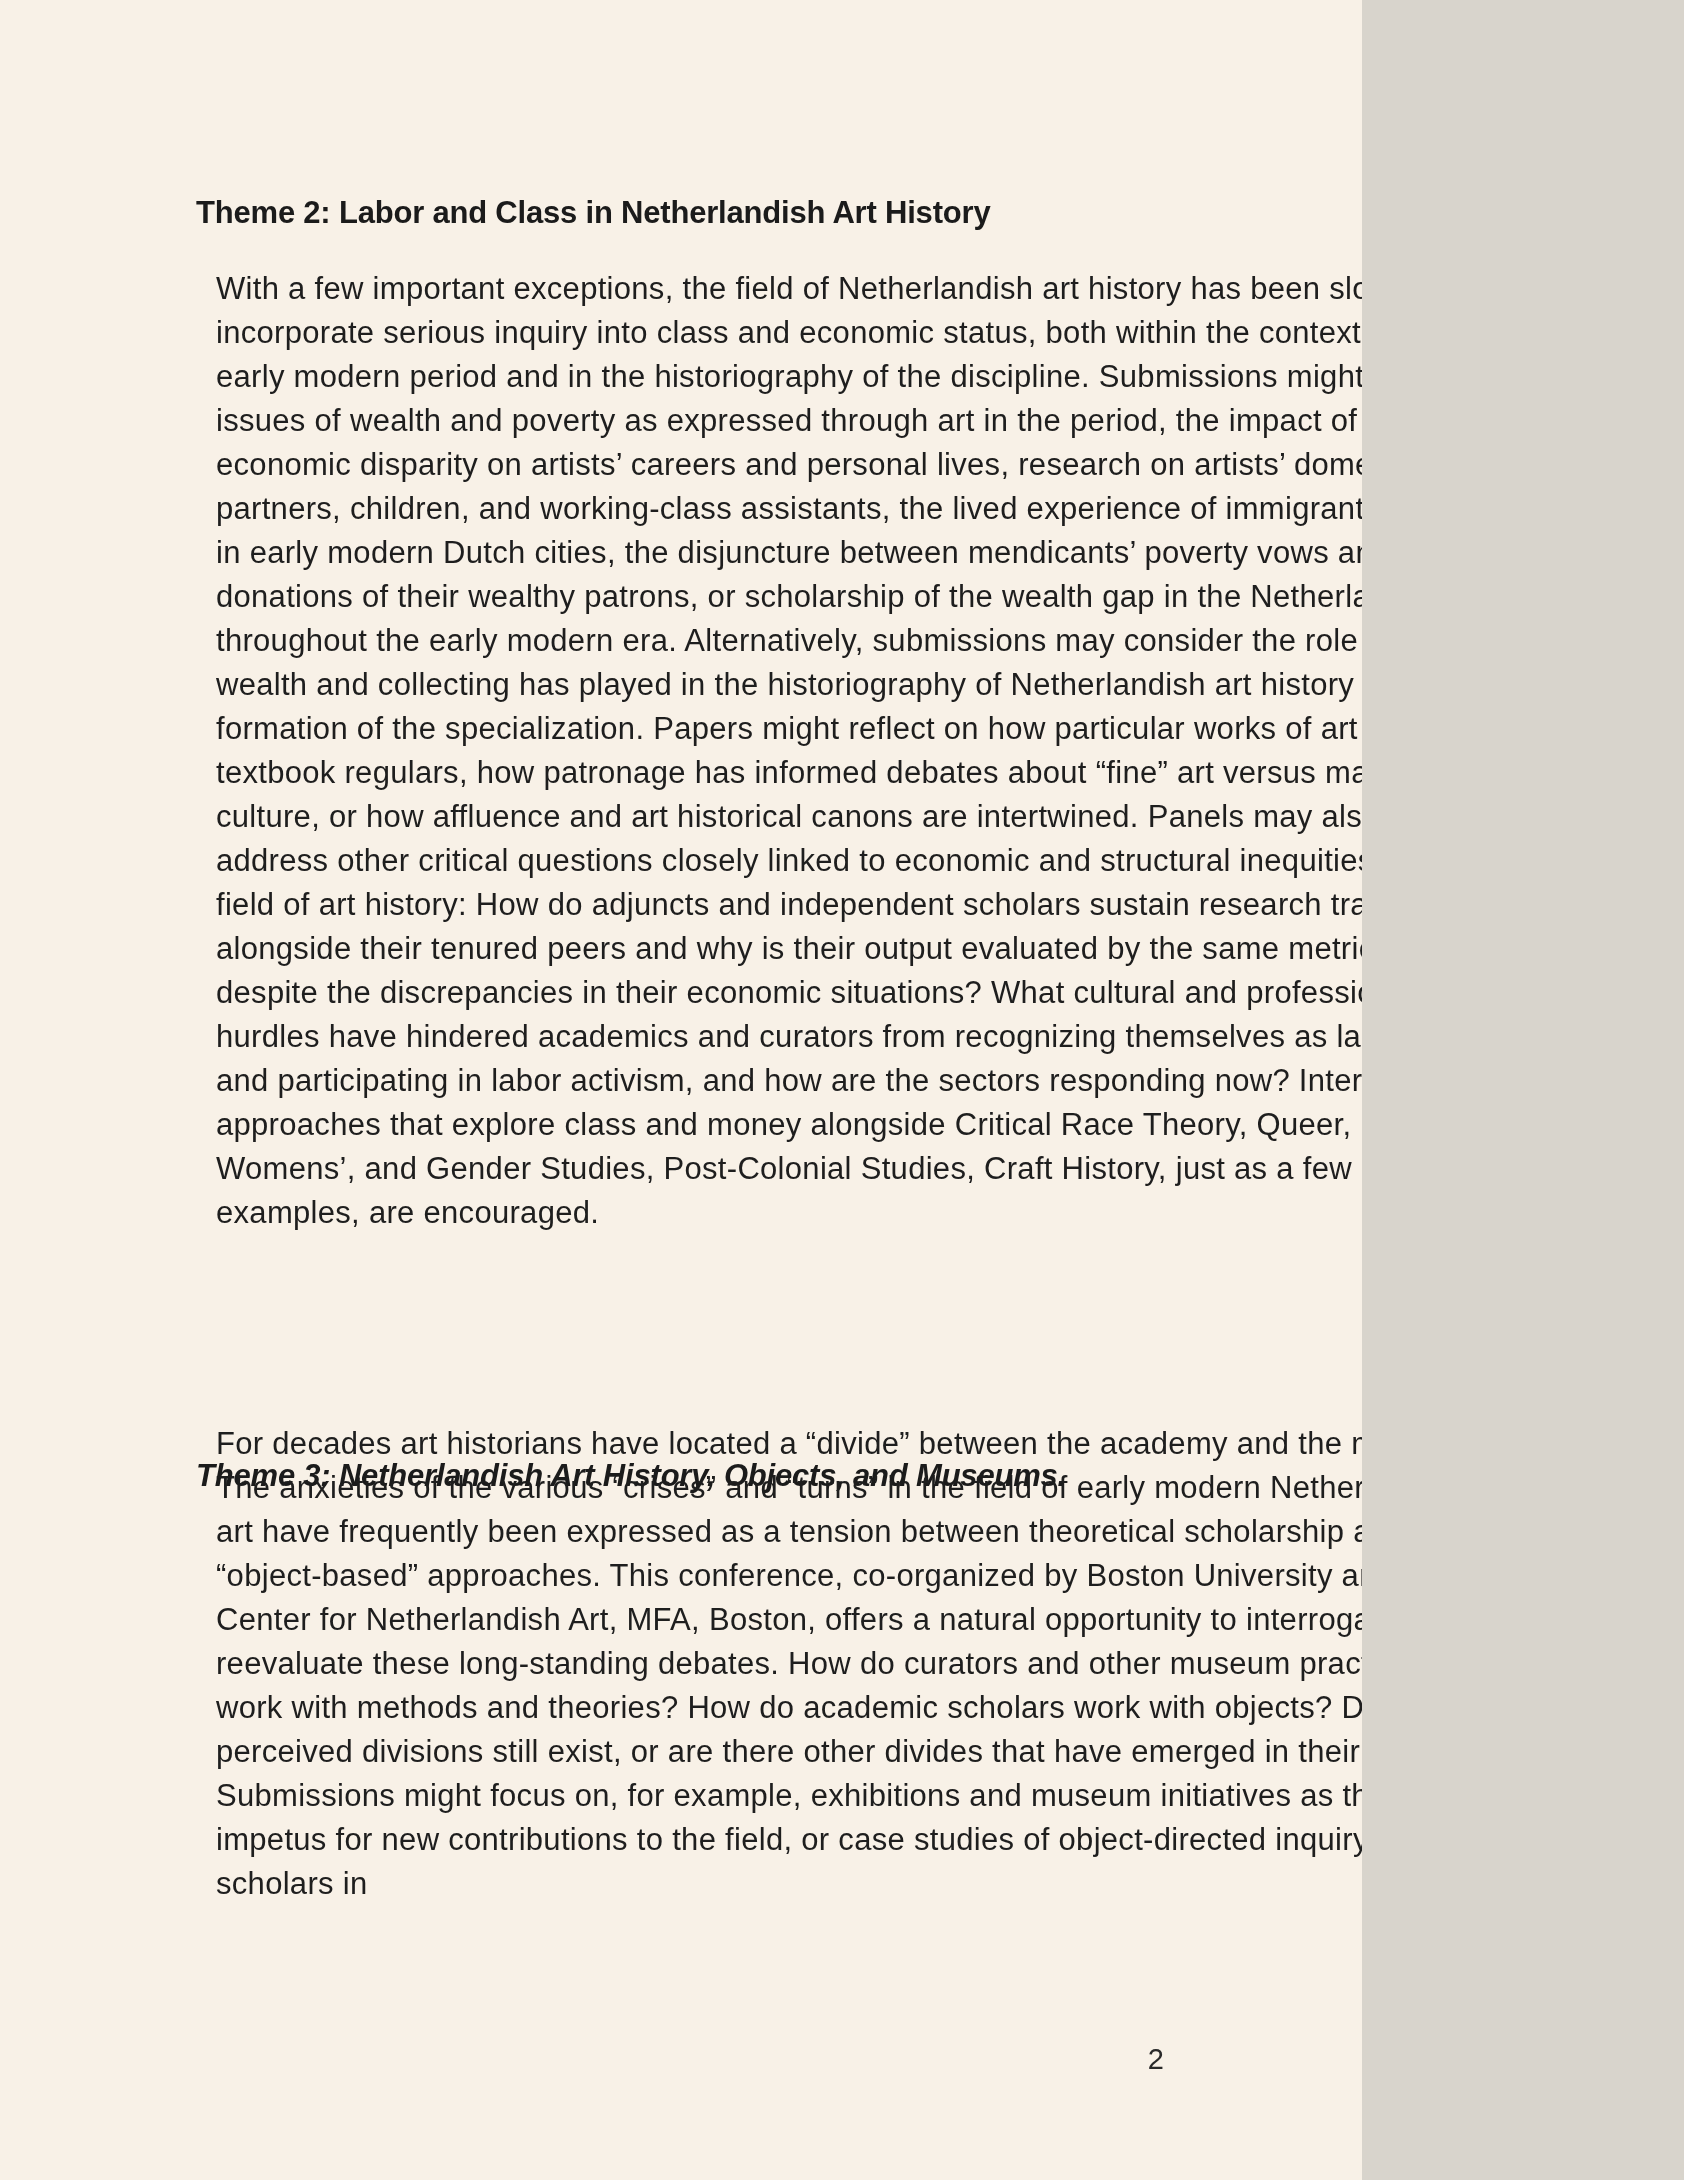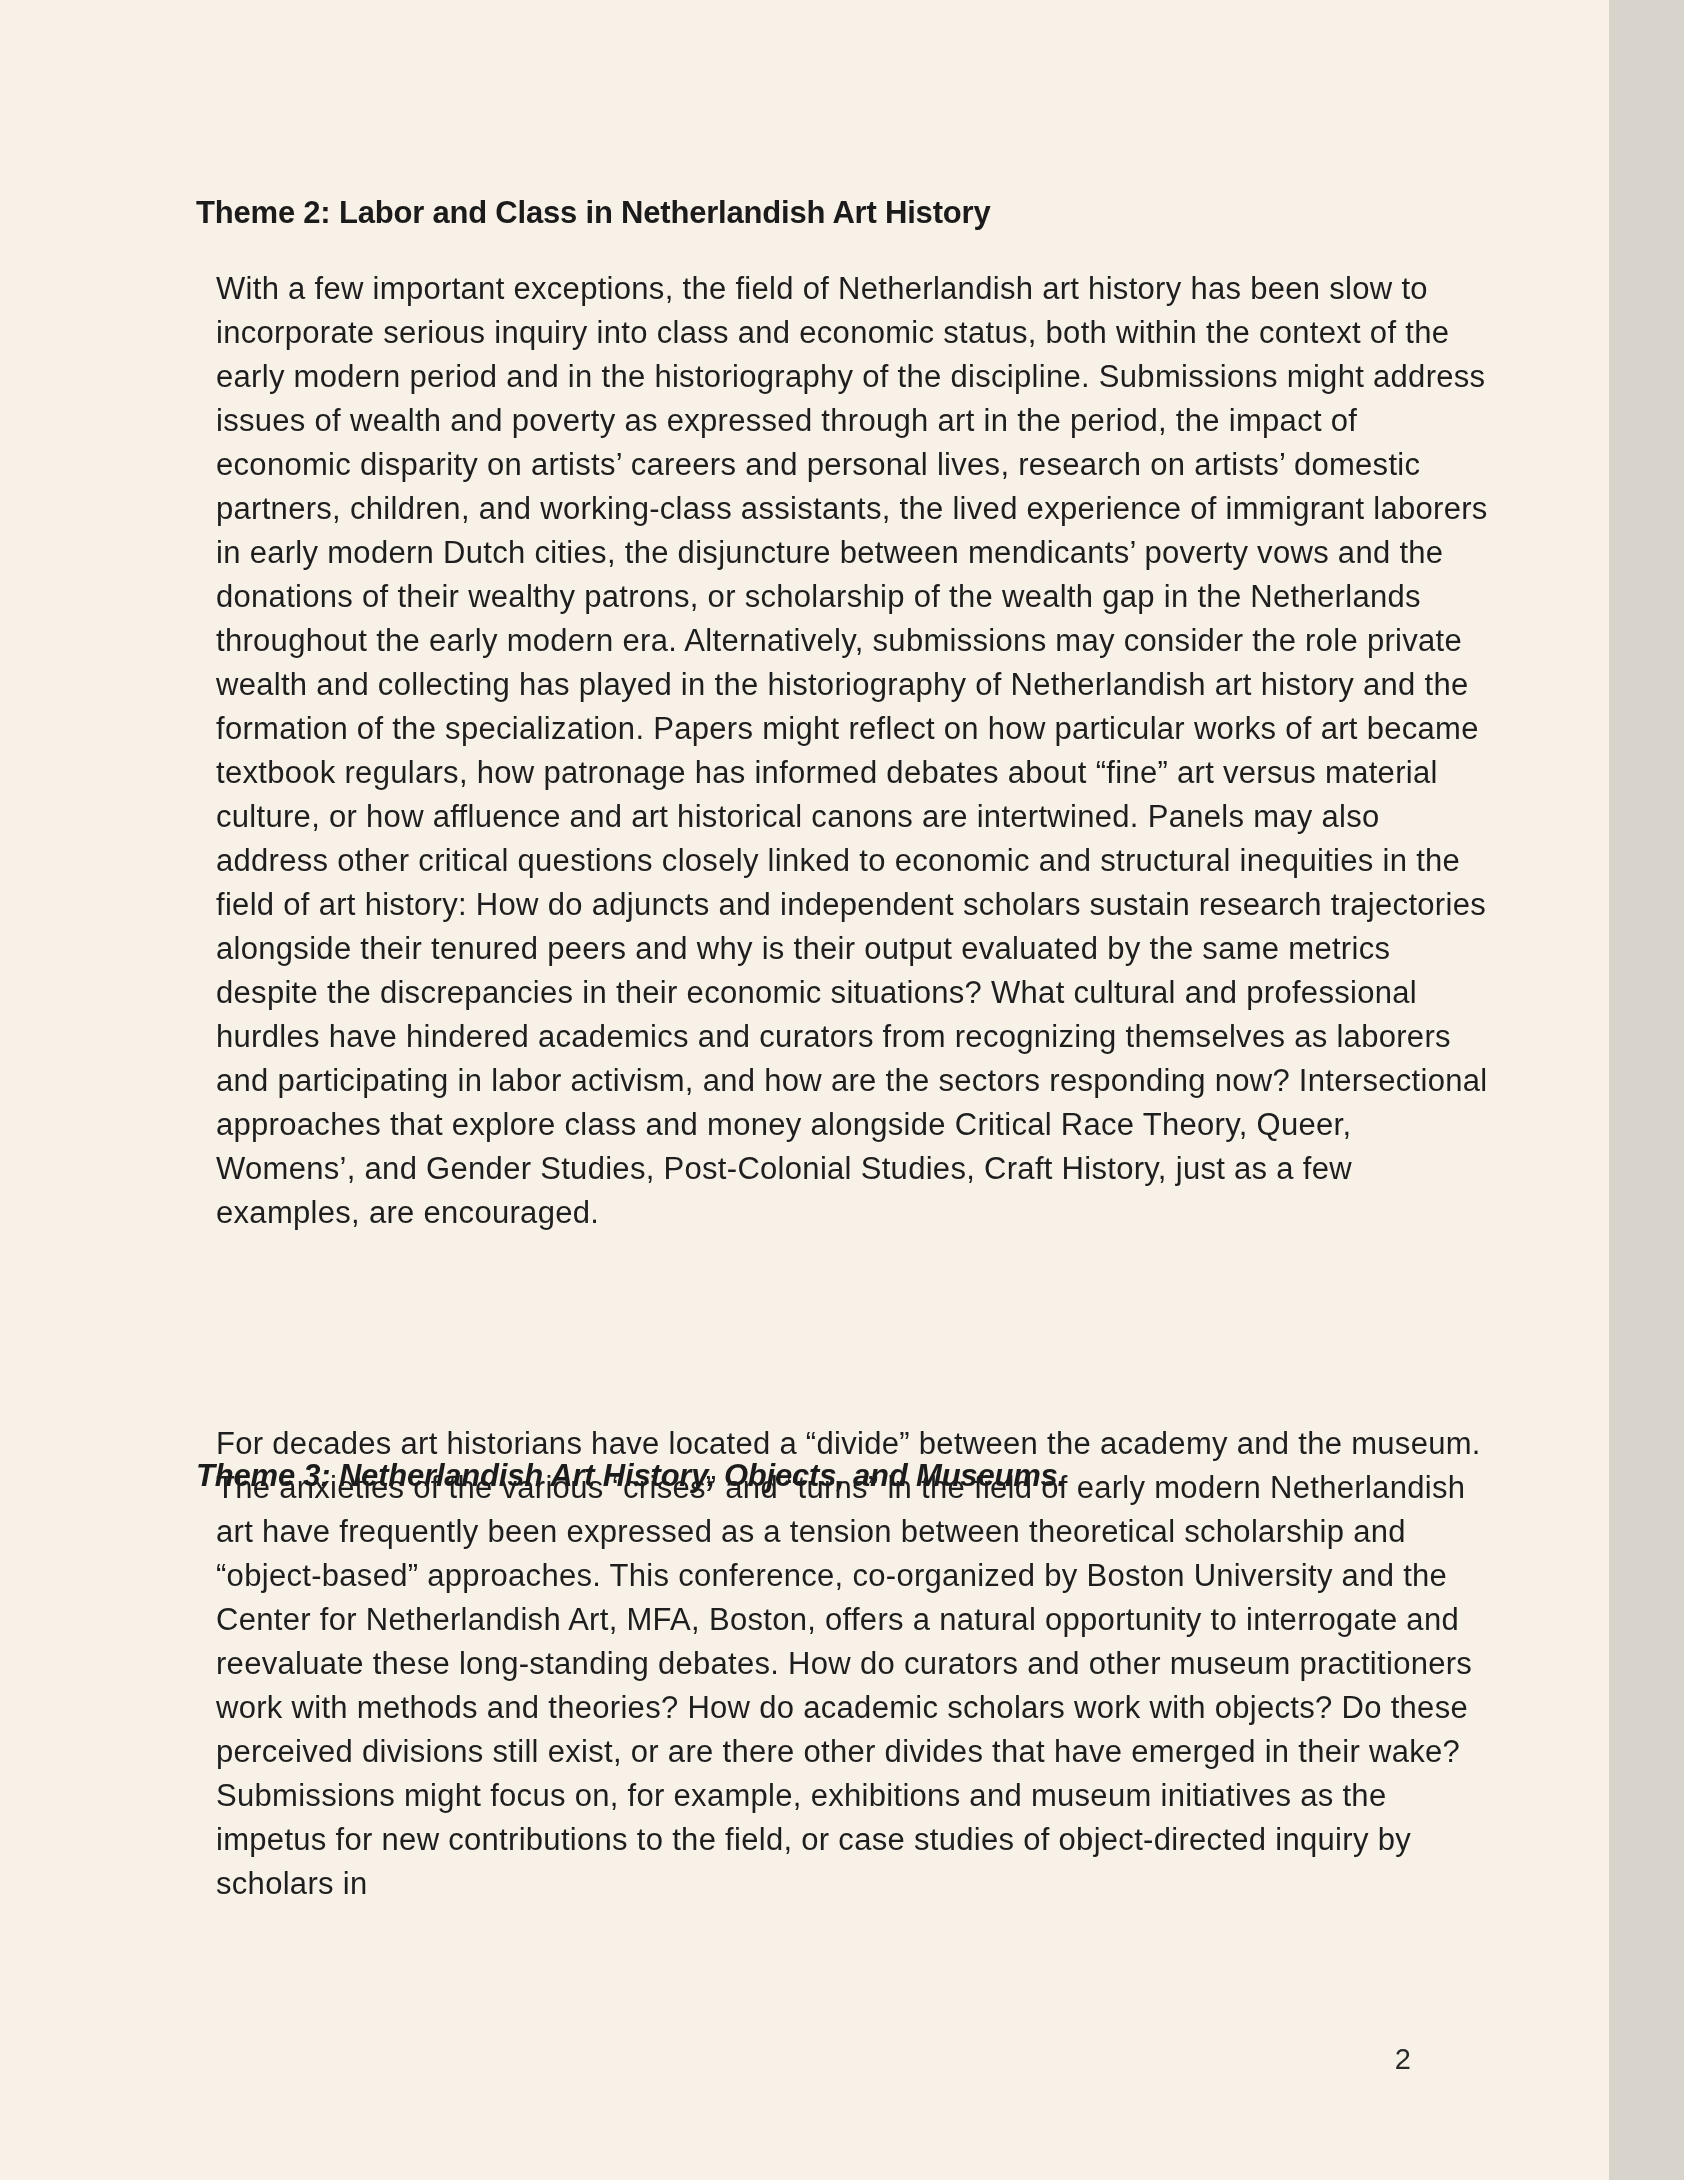--- a/index.html
+++ b/index.html
@@ -2,21 +2,21 @@
 <html style="font-size:13.6px"><head>
 <meta charset="utf-8">
 <style>
   html, body {
     margin: 0;
     padding: 0;
     background: #d8d4cc;
   }
   .page {
     position: relative;
-    width: 1609px;
+    width: 1362px;
     height: 2181px;
     background: #f8f1e7;
     font-family: "Liberation Sans", sans-serif;
     color: #1e1e1e;
     overflow: hidden;
   }
   .content {
     position: absolute;
     left: 196px;
     top: 0;

